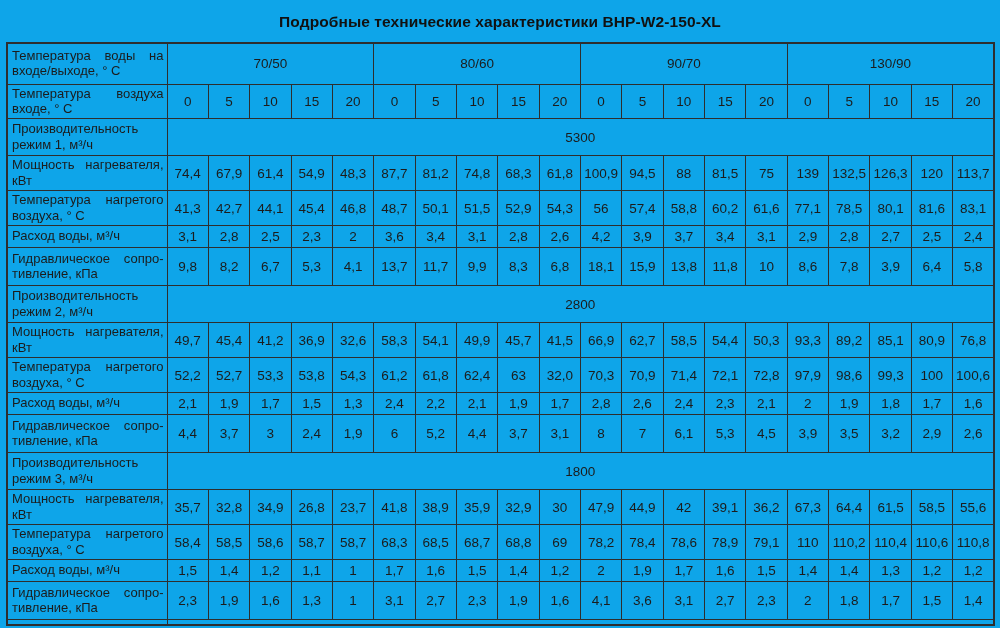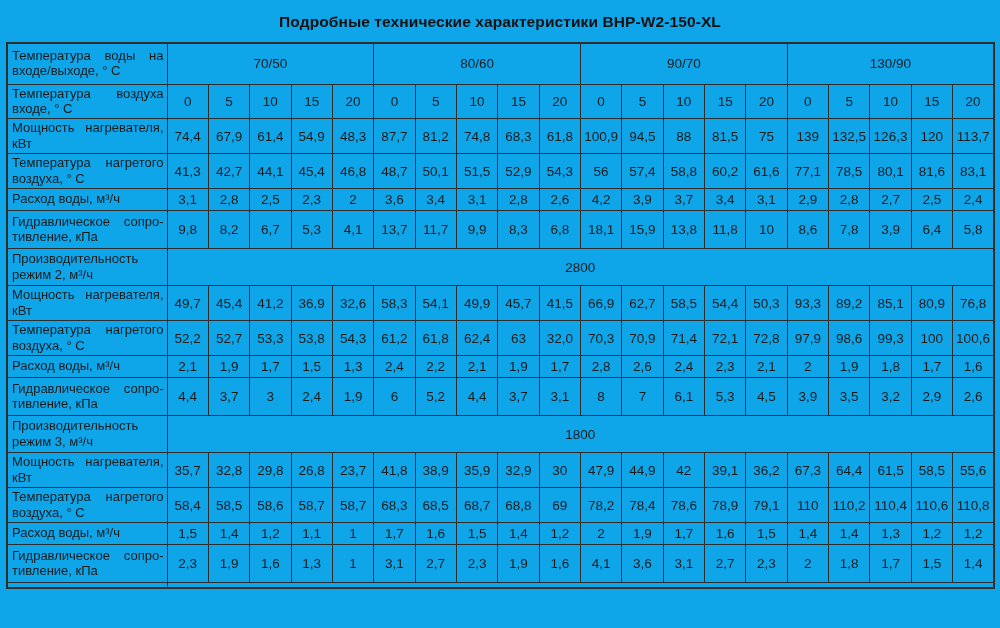--- a/index.html
+++ b/index.html
@@ -111,20 +111,24 @@
           <td class="val">5</td>
           <td class="val">10</td>
           <td class="val">15</td>
           <td class="val">20</td>
           <td class="val">0</td>
           <td class="val">5</td>
           <td class="val">10</td>
           <td class="val">15</td>
           <td class="val">20</td>
         </tr>
+        <tr class="r-cap">
+          <td class="lbl">Производительность режим 1, м³/ч</td>
+          <td class="val" colspan="20">5300</td>
+        </tr>
         <tr class="r-power">
           <td class="lbl">Мощность нагревателя, кВт</td>
           <td class="val">74,4</td>
           <td class="val">67,9</td>
           <td class="val">61,4</td>
           <td class="val">54,9</td>
           <td class="val">48,3</td>
           <td class="val">87,7</td>
           <td class="val">81,2</td>
           <td class="val">74,8</td>
@@ -307,21 +311,21 @@
           <td class="val">2,6</td>
         </tr>
         <tr class="r-cap">
           <td class="lbl">Производительность режим 3, м³/ч</td>
           <td class="val" colspan="20">1800</td>
         </tr>
         <tr class="r-power">
           <td class="lbl">Мощность нагревателя, кВт</td>
           <td class="val">35,7</td>
           <td class="val">32,8</td>
-          <td class="val">29,8</td>
+          <td class="val">34,9</td>
           <td class="val">26,8</td>
           <td class="val">23,7</td>
           <td class="val">41,8</td>
           <td class="val">38,9</td>
           <td class="val">35,9</td>
           <td class="val">32,9</td>
           <td class="val">30</td>
           <td class="val">47,9</td>
           <td class="val">44,9</td>
           <td class="val">42</td>

